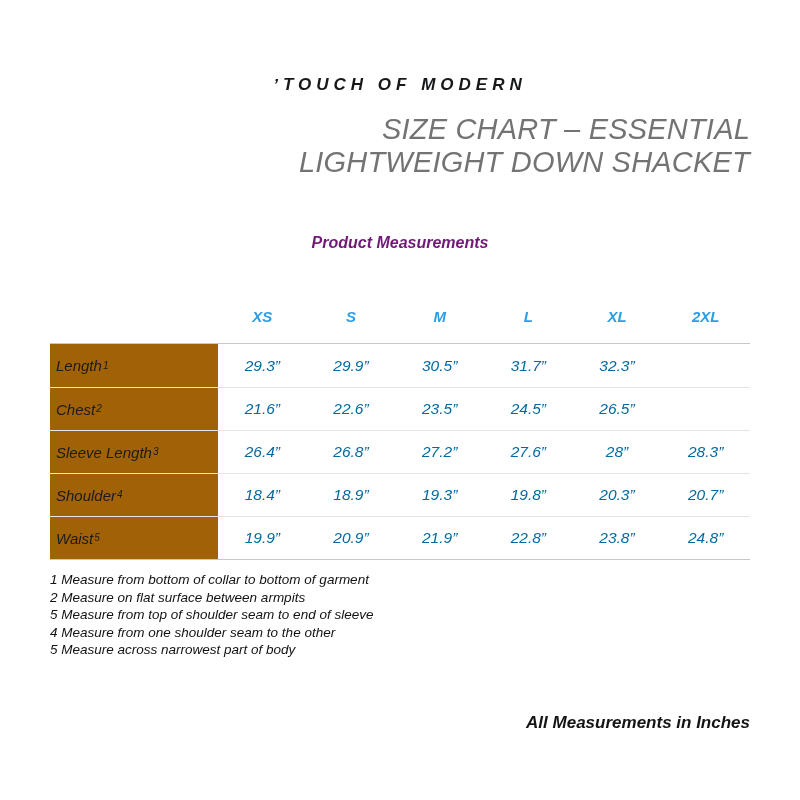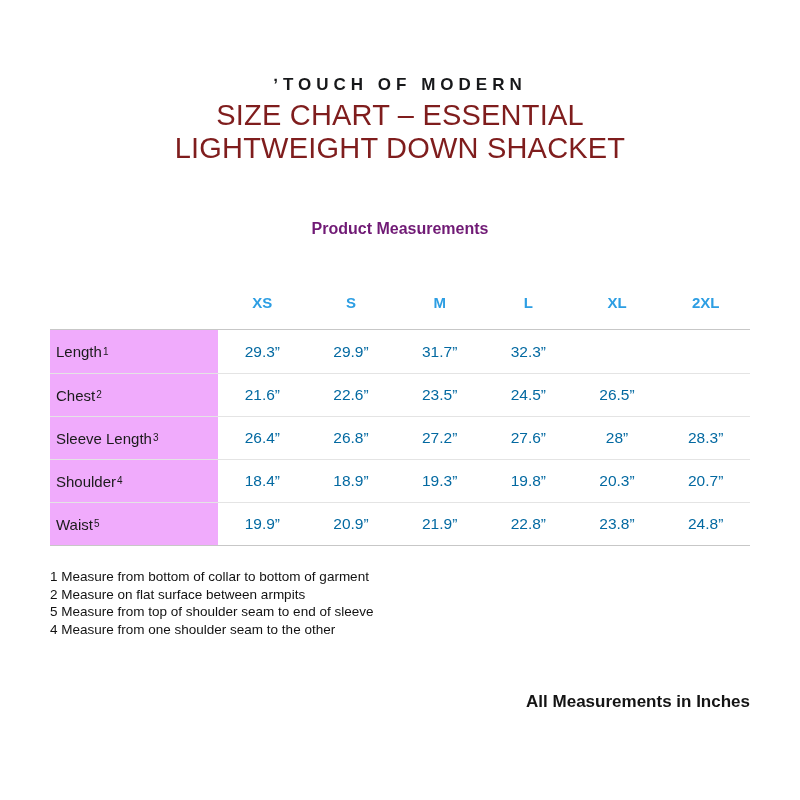--- a/index.html
+++ b/index.html
@@ -2,39 +2,39 @@
 <html><head>
 <meta charset="utf-8">
 <style>
   * { box-sizing: border-box; margin: 0; padding: 0; }
   html, body { width: 800px; height: 800px; background: #ffffff; }
   body {
     font-family: "Liberation Sans", "DejaVu Sans", sans-serif;
     color: #1b1b1b;
     overflow: hidden;
   }
-  .page { width: 800px; height: 800px; padding: 76px 50px 0 50px; }
+  .page { width: 800px; height: 800px; padding: 76px 50px 0 50px; font-style: italic; }
 
   .brand {
     text-align: center;
     font-size: 17px;
     font-weight: 700;
     letter-spacing: 5px;
     color: #17181a;
     line-height: 17px;
     white-space: nowrap;
   }
 
   .title {
-    margin-top: 6px;
-    text-align: center;
+    margin-top: 20px;
+    text-align: right;
     font-size: 29px;
     font-weight: 400;
     line-height: 33px;
-    color: #7f1d1d;
+    color: #737373;
     letter-spacing: 0.2px;
   }
 
   .pm-heading {
     margin-top: 54px;
     text-align: center;
     font-size: 16px;
     font-weight: 700;
     color: #701a75;
     line-height: 20px;
@@ -63,21 +63,21 @@
   }
   .trow {
     display: grid;
     grid-template-columns: 168px repeat(6, 1fr);
     height: 43px;
     align-items: stretch;
   }
   .trow + .trow { border-top: 1px solid #e4e4e4; }
 
   .tlabel {
-    background: #f0abfc;
+    background: #a16207;
     display: flex;
     align-items: center;
     padding-left: 6px;
     font-size: 15px;
     color: #1b1b1b;
     white-space: nowrap;
   }
   .tlabel sup {
     font-size: 10px;
     line-height: 0;
@@ -86,21 +86,21 @@
   }
   .tcell {
     display: flex;
     align-items: center;
     justify-content: center;
     font-size: 15.5px;
     color: #0369a1;
   }
 
   .footnotes {
-    margin-top: 22px;
+    margin-top: 11px;
     font-size: 13.5px;
     line-height: 17.5px;
     color: #121212;
   }
 
   .footer-note {
     margin-top: 54px;
     text-align: right;
     font-size: 17px;
     font-weight: 700;
@@ -136,20 +136,21 @@
 
     <div class="tbody">
 
       <div class="trow">
         <div class="tlabel">
             <span>Length</span>
             <sup>1</sup>
           </div>
         <div class="tcell">29.3”</div>
         <div class="tcell">29.9”</div>
+        <div class="tcell">30.5”</div>
         <div class="tcell">31.7”</div>
         <div class="tcell">32.3”</div>
       </div>
 
       <div class="trow">
         <div class="tlabel">
             <span>Chest</span>
             <sup>2</sup>
           </div>
         <div class="tcell">21.6”</div>
@@ -199,17 +200,18 @@
       </div>
 
     </div>
   </div>
 
   <div class="footnotes">
     <div>1 Measure from bottom of collar to bottom of garment</div>
     <div>2 Measure on flat surface between armpits</div>
     <div>5 Measure from top of shoulder seam to end of sleeve</div>
     <div>4 Measure from one shoulder seam to the other</div>
+    <div>5 Measure across narrowest part of body</div>
   </div>
 
   <div class="footer-note">All Measurements in Inches</div>
 
 </div>
 
 </body></html>

